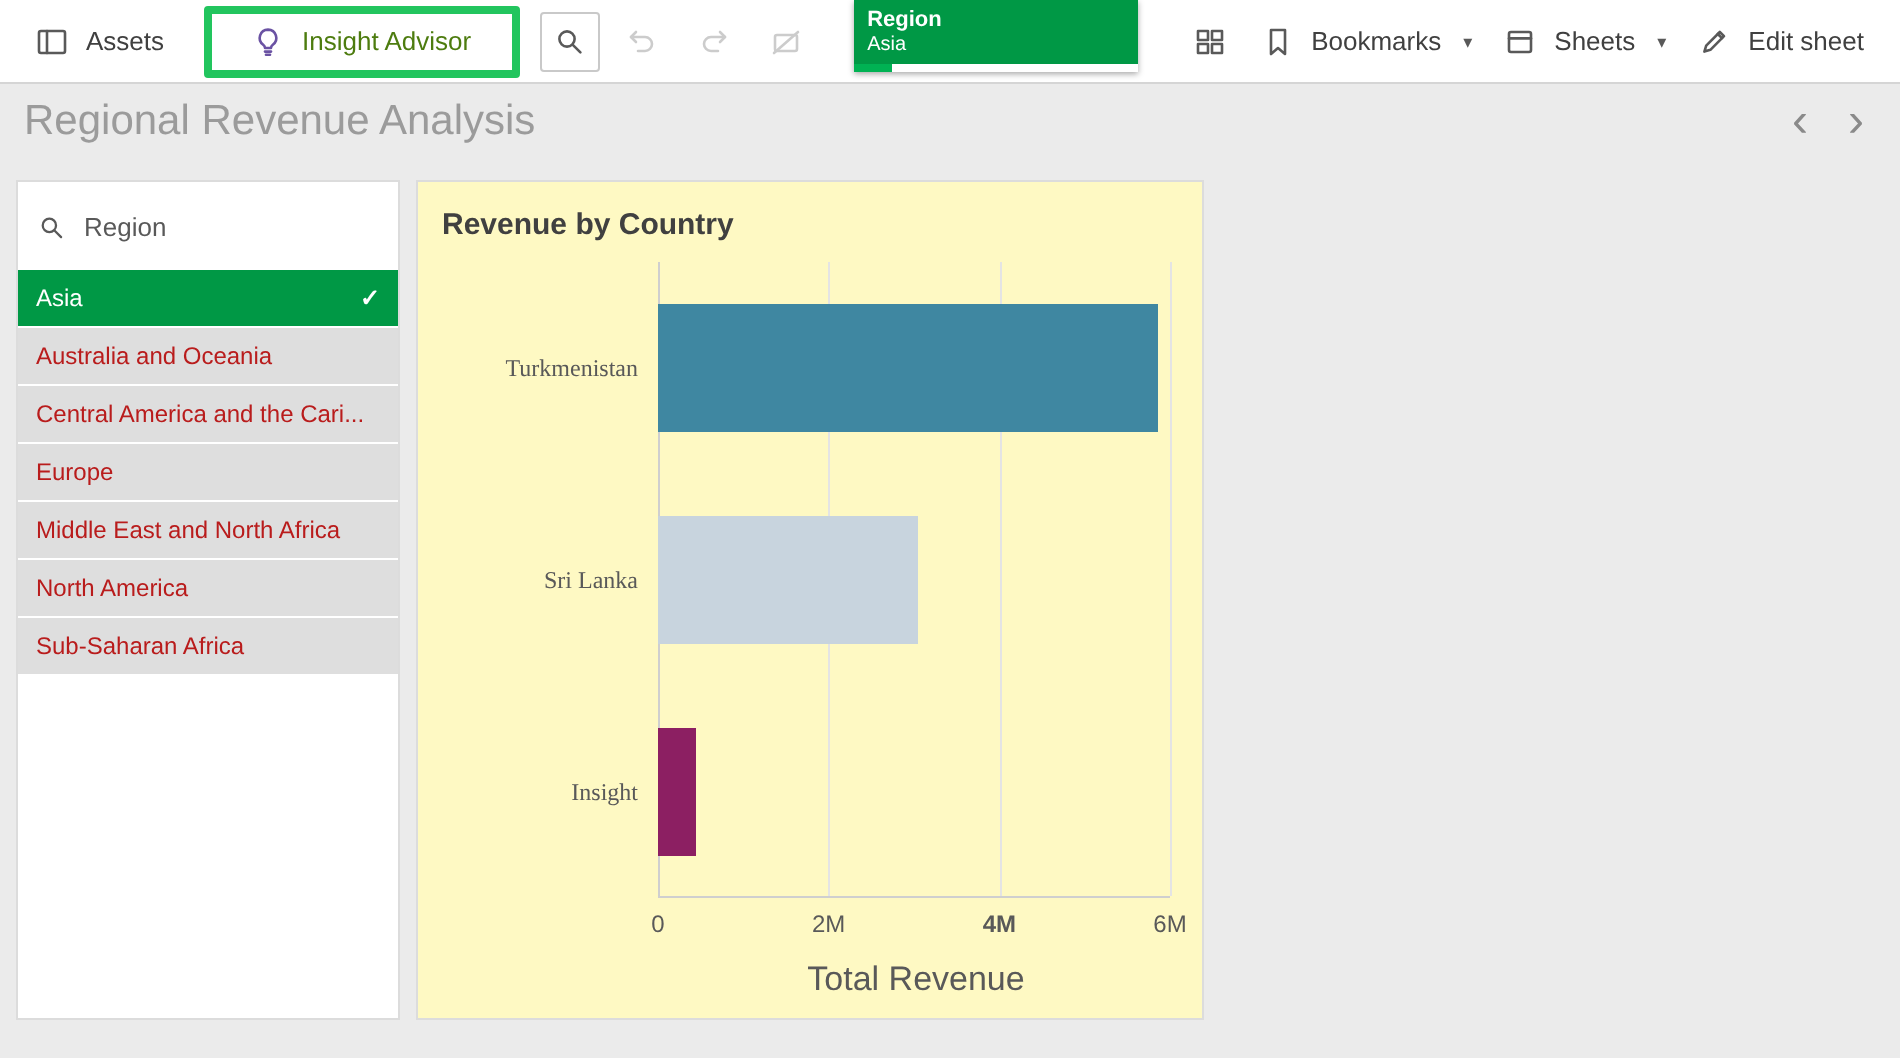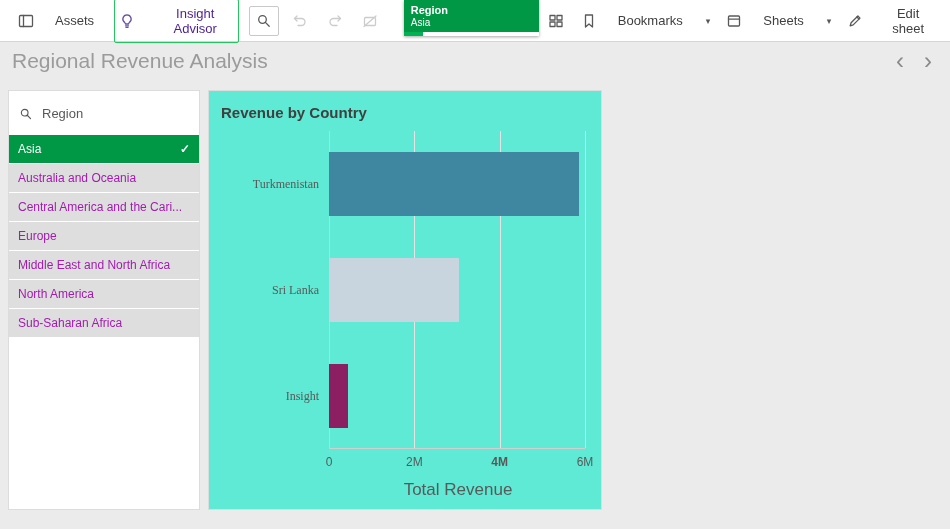--- a/index.html
+++ b/index.html
@@ -13,25 +13,25 @@
   .disabled .stroke { stroke:#cccccc; }
 
   
   .toolbar {
     position:absolute; top:0; left:0; right:0; height:42px; background:#ffffff;
     border-bottom:1px solid #d5d5d5; display:flex; align-items:center;
     justify-content:space-between; padding:0 10px;
   }
   .tb-group { display:flex; align-items:center; height:100%; }
   .tb-btn {
-    display:flex; align-items:center; gap:21px; background:none; border:none;
+    display:flex; align-items:center; gap:9px; background:none; border:none;
     font:13px "Liberation Sans", sans-serif; color:#404040; padding:6px 8px; cursor:pointer;justify-content:flex-end;
   }
   .insight-btn {
-    border:1px solid #22c55e; border-radius:2px; color:#4c1d95; margin-left:12px; padding:6px 4px;
+    border:4px solid #22c55e; border-radius:2px; color:#4d7c0f; margin-left:12px; padding:6px 20px;
   }
   .insight-btn .stroke { stroke:#6a52a3; }
   .icon-btn {
     width:30px; height:30px; display:flex; align-items:center; justify-content:center;
     background:none; border:none; margin:0 3px; cursor:pointer;
   }
   .search-box { border:1px solid #c9c9c9; border-radius:2px; margin-left:10px; }
   .chev { font-size:9px; color:#595959; margin-left:2px; }
 
   
@@ -56,27 +56,27 @@
   .filter-card {
     position:absolute; left:8px; top:90px; width:192px; height:420px;
     background:#ffffff; border:1px solid #dcdcdc;
   }
   .fp-header { display:flex; align-items:center; gap:9px; padding:15px 10px 14px; color:#595959; font-size:13px; cursor:pointer; }
   .lb-row {
     height:28px; margin-bottom:1px; display:flex; align-items:center; justify-content:space-between;
     padding:0 9px; font-size:12px; cursor:pointer; white-space:nowrap; overflow:hidden;
   }
   .lb-row.selected { background:#009845; color:#ffffff; }
-  .lb-row.alternative { background:#dedede; color:#a21caf;text-align:center; }
+  .lb-row.alternative { background:#dedede; color:#b91c1c;text-align:center; }
   .check { font-size:12px; font-weight:bold; }
 
   
   .chart-card {
     position:absolute; left:208px; top:90px; width:394px; height:420px;
-    background:#5eead4; border:1px solid #dcdcdc;
+    background:#fef9c3; border:1px solid #dcdcdc;
   }
   .chart-title { font-size:15px; font-weight:bold; color:#404040; padding:13px 12px 2px; }
   .chart-area { position:relative; margin:8px 14px 0 8px; height:318px;font-family:Liberation Serif, serif; }
   .grid-layer { position:absolute; left:112px; right:2px; top:0; bottom:0; border-bottom:1px solid #cfcfcf; }
   .gridline { position:absolute; top:0; bottom:0; width:1px; background:#e4e4e4; }
   .gridline.first { background:#cfcfcf; }
   .bands { position:relative; height:100%; }
   .band { display:flex; align-items:center; height:106px; }
   .ylabel { width:112px; text-align:right; padding-right:10px; font-size:12px; color:#595959; }
   .barwrap { flex:1; height:64px; margin-right:2px; }

